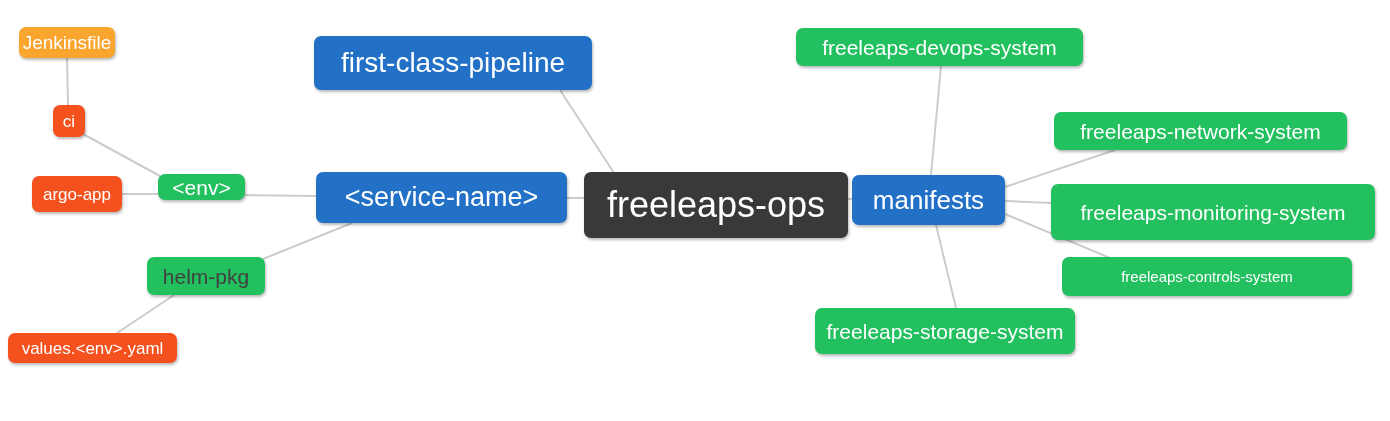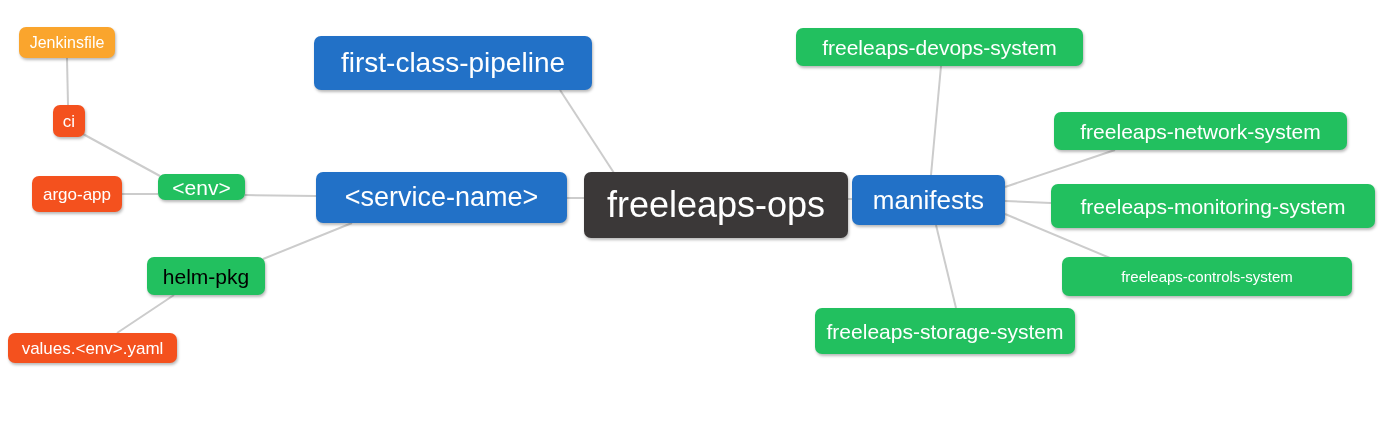--- a/index.html
+++ b/index.html
@@ -53,33 +53,33 @@
       <line x1="560" y1="90" x2="614" y2="173" stroke="#cccccc" stroke-width="2"></line>
       <line x1="567" y1="198" x2="584" y2="198" stroke="#cccccc" stroke-width="2"></line>
       <line x1="848" y1="199" x2="852" y2="199" stroke="#cccccc" stroke-width="2"></line>
       <line x1="931" y1="175" x2="941" y2="66" stroke="#cccccc" stroke-width="2"></line>
       <line x1="1005" y1="187" x2="1115" y2="150" stroke="#cccccc" stroke-width="2"></line>
       <line x1="1005" y1="201" x2="1051" y2="203" stroke="#cccccc" stroke-width="2"></line>
       <line x1="1005" y1="214" x2="1110" y2="258" stroke="#cccccc" stroke-width="2"></line>
       <line x1="936" y1="225" x2="956" y2="308" stroke="#cccccc" stroke-width="2"></line>
     </svg>
 
-<div class="node" style="left: 19px; top: 27px; width: 96px; height: 31px; background: rgb(250, 165, 45); font-size: 16px; color: rgb(255, 255, 255);">
+<div class="node" style="left: 19px; top: 27px; width: 96px; height: 31px; background: rgb(250, 165, 45); font-size: 19px; color: rgb(255, 255, 255);">
       <span>Jenkinsfile</span>
     </div>
     <div class="node" style="left: 53px; top: 105px; width: 32px; height: 32px; background: rgb(244, 81, 30); font-size: 17px; color: rgb(255, 255, 255);">
       <span>ci</span>
     </div>
     <div class="node" style="left: 32px; top: 176px; width: 90px; height: 36px; background: rgb(244, 81, 30); font-size: 17px; color: rgb(255, 255, 255);">
       <span>argo-app</span>
     </div>
     <div class="node" style="left: 158px; top: 174px; width: 87px; height: 26px; background: rgb(34, 192, 95); font-size: 21px; color: rgb(255, 255, 255);">
       <span>&lt;env&gt;</span>
     </div>
-    <div class="node" style="left: 147px; top: 257px; width: 118px; height: 38px; background: rgb(34, 192, 95); font-size: 21px; color: #000000;">
+    <div class="node" style="left: 147px; top: 257px; width: 118px; height: 38px; background: rgb(34, 192, 95); font-size: 21px; color: #404040;">
       <span>helm-pkg</span>
     </div>
     <div class="node" style="left: 8px; top: 333px; width: 169px; height: 30px; background: rgb(244, 81, 30); font-size: 17px; color: rgb(255, 255, 255);">
       <span>values.&lt;env&gt;.yaml</span>
     </div>
     <div class="node" style="left: 314px; top: 36px; width: 278px; height: 54px; background: rgb(34, 113, 199); font-size: 28px; color: rgb(255, 255, 255);">
       <span>first-class-pipeline</span>
     </div>
     <div class="node" style="left: 316px; top: 172px; width: 251px; height: 51px; background: rgb(34, 113, 199); font-size: 27px; color: rgb(255, 255, 255);">
       <span>&lt;service-name&gt;</span>
@@ -89,21 +89,21 @@
     </div>
     <div class="node" style="left: 852px; top: 175px; width: 153px; height: 50px; background: rgb(34, 113, 199); font-size: 26px; color: rgb(255, 255, 255);">
       <span>manifests</span>
     </div>
     <div class="node" style="left: 796px; top: 28px; width: 287px; height: 38px; background: rgb(34, 192, 95); font-size: 21px; color: rgb(255, 255, 255);">
       <span>freeleaps-devops-system</span>
     </div>
     <div class="node" style="left: 1054px; top: 112px; width: 293px; height: 38px; background: rgb(34, 192, 95); font-size: 21px; color: rgb(255, 255, 255);">
       <span>freeleaps-network-system</span>
     </div>
-    <div class="node" style="left: 1051px; top: 184px; width: 324px; height: 44px; background: rgb(34, 192, 95); font-size: 21px; color: rgb(255, 255, 255);">
+    <div class="node" style="left: 1051px; top: 184px; width: 324px; height: 56px; background: rgb(34, 192, 95); font-size: 21px; color: rgb(255, 255, 255);">
       <span>freeleaps-monitoring-system</span>
     </div>
     <div class="node" style="left: 1062px; top: 257px; width: 290px; height: 39px; background: rgb(34, 192, 95); font-size: 15px; color: rgb(255, 255, 255);">
       <span>freeleaps-controls-system</span>
     </div>
     <div class="node" style="left: 815px; top: 308px; width: 260px; height: 46px; background: rgb(34, 192, 95); font-size: 21px; color: rgb(255, 255, 255);">
       <span>freeleaps-storage-system</span>
     </div>
   </div>
 

